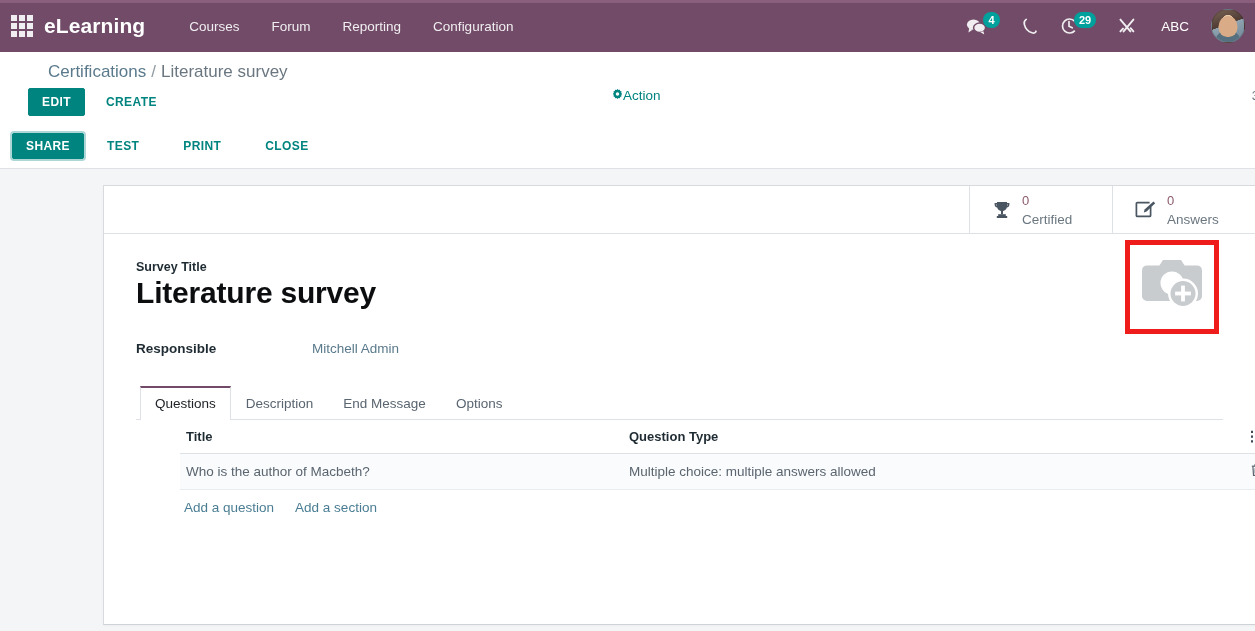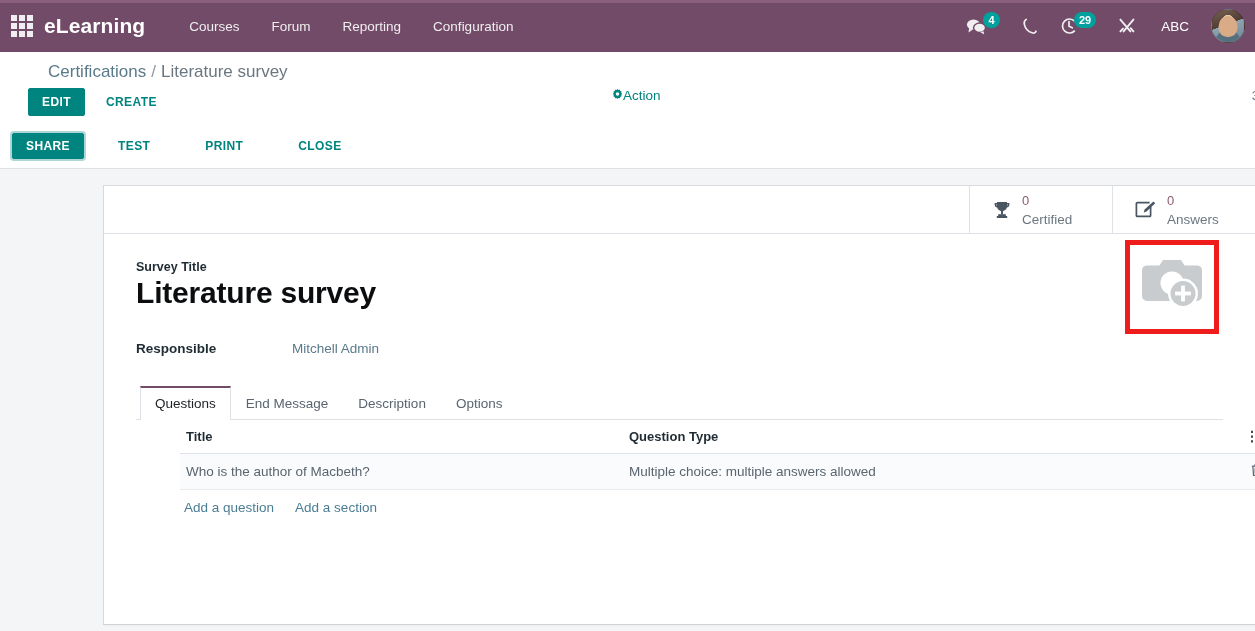--- a/index.html
+++ b/index.html
@@ -194,21 +194,21 @@
     margin-right: -16px;
   }
 
   
   .statusbar-row {
     background: #fff;
     border-bottom: 1px solid #dee2e6;
     padding: 6px 12px 8px 12px;
     display: flex;
     align-items: center;
-    gap: 13px;
+    gap: 2px;
   }
   .btn-share {
     background: #00847F;
     border: 1px solid #00847F;
     color: #fff;
     font-size: 12px;
     font-weight: bold;
     letter-spacing: .4px;
     padding: 5px 13px;
     border-radius: 2px;
@@ -270,21 +270,21 @@
   }
   .responsible-row {
     display: flex;
     align-items: baseline;
     margin-bottom: 30px;
   }
   .responsible-label {
     font-size: 13.5px;
     font-weight: bold;
     color: #1f2b33;
-    width: 156px;
+    width: 176px;
   }
   .responsible-value {
     font-size: 13.5px;
     color: #5a7a8c;
     cursor: pointer;
   }
 
   
   .img-annotate {
     position: absolute;
@@ -513,22 +513,22 @@
       <div class="field-label-sm">Survey Title</div>
       <div class="survey-title">Literature survey</div>
 
       <div class="responsible-row">
         <div class="responsible-label">Responsible</div>
         <div class="responsible-value">Mitchell Admin</div>
       </div>
 
       <div class="notebook-tabs">
         <div class="tab active">Questions</div>
+        <div class="tab">Description</div>
         <div class="tab">End Message</div>
-        <div class="tab">Description</div>
         <div class="tab">Options</div>
       </div>
 
       <table class="qtable">
         <thead>
           <tr>
             <th class="col-title">Title</th>
             <th class="col-type">Question Type</th>
             <th class="col-opt">
               <span class="kebab">⋮</span>

